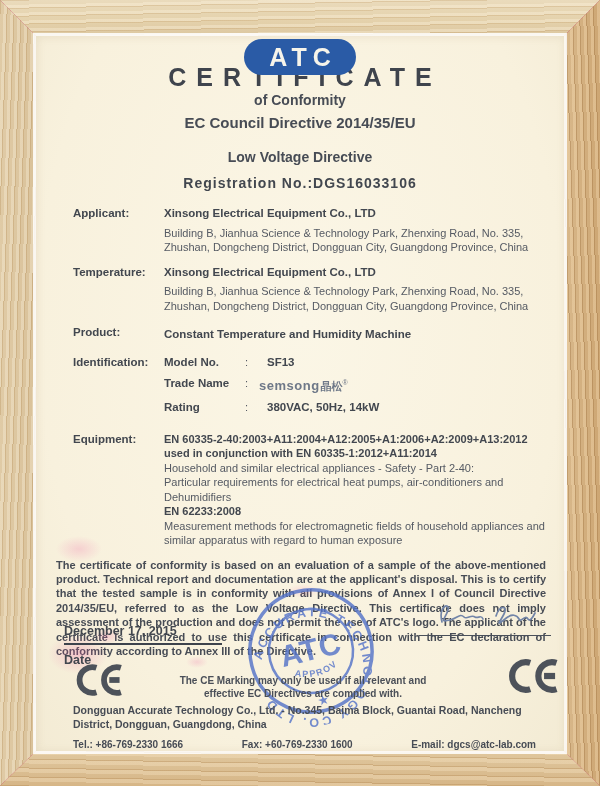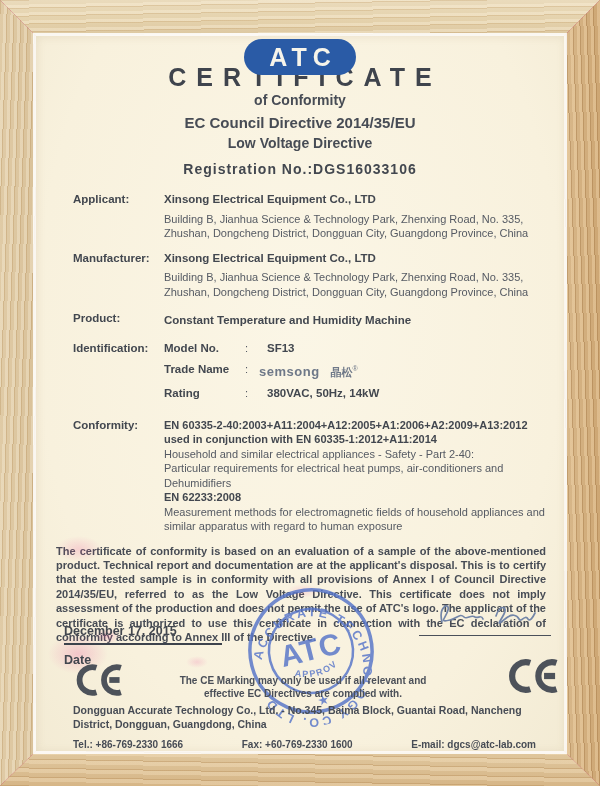--- a/index.html
+++ b/index.html
@@ -87,21 +87,21 @@
     position: relative; z-index: 1;
     margin-top: -12px;
     font-size: 25px;
     font-weight: bold;
     letter-spacing: 10px;
     text-indent: 10px;
     color: #3f444d;
   }
   .sub1 {  font-size: 14px; font-weight: bold; color: #474c55; }
   .sub2 { margin-top: 6px;  font-size: 15px; font-weight: bold; color: #474c55; }
-  .sub3 { margin-top: 4px;  font-size: 14px; font-weight: bold; color: #474c55; }
+  .sub3 { margin-top: 18px;  font-size: 14px; font-weight: bold; color: #474c55; }
   .registration { margin-top: 10px; font-size: 14px; font-weight: bold; letter-spacing: 1px; color: #42474f; }
 
   
   .rows { margin-top: 15px; }
   .row {
     display: grid;
     grid-template-columns: 91px 1fr;
     padding: 0 16px 0 37px;
     margin-bottom: 10px;
     font-size: 11px;
@@ -111,21 +111,21 @@
   .name-line { font-weight: bold; font-size: 11.5px; color: #42474f; margin-bottom: 5px; }
   .addr { color: #555a63; }
   .product-row { margin-top: 12px; margin-bottom: 13px; }
   .product-row .content { font-weight: bold; font-size: 11.5px; color: #42474f; padding-top: 2px; }
 
   .ident-row { display: grid; grid-template-columns: 81px 14px 1fr; margin-bottom: 7px; }
   .ident-sublabel { font-weight: bold; color: #42474f; font-size: 11.5px; }
   .ident-colon { color: #555a63; }
   .ident-value { font-weight: bold; color: #42474f; font-size: 11.5px; margin-left: 8px; }
   .brand { font-weight: bold; font-size: 13px; letter-spacing: .5px; color: #6e7888; }
-  .brand-cjk { font-weight: bold; font-size: 11px; color: #6e7888; margin-left: 11px; }
+  .brand-cjk { font-weight: bold; font-size: 11px; color: #6e7888; margin-left: 1px; }
   .brand-reg { font-size: 7px; vertical-align: super; color: #6e7888; }
 
   .std-bold { font-weight: bold; color: #42474f; }
   .std-reg { color: #555a63; }
 
   
   .para {
     margin: 6px 18px 0 20px;
     text-align: justify;
     font-weight: bold;
@@ -202,21 +202,21 @@
 
       <div class="row">
         <div class="label">Applicant:</div>
         <div class="content">
           <div class="name-line">Xinsong Electrical Equipment Co., LTD</div>
           <div class="addr">Building B, Jianhua Science &amp; Technology Park, Zhenxing Road, No. 335, Zhushan, Dongcheng District, Dongguan City, Guangdong Province, China</div>
         </div>
       </div>
 
       <div class="row">
-        <div class="label">Manufacturer:</div>
+        <div class="label">Temperature:</div>
         <div class="content">
           <div class="name-line">Xinsong Electrical Equipment Co., LTD</div>
           <div class="addr">Building B, Jianhua Science &amp; Technology Park, Zhenxing Road, No. 335, Zhushan, Dongcheng District, Dongguan City, Guangdong Province, China</div>
         </div>
       </div>
 
       <div class="row product-row">
         <div class="label">Product:</div>
         <div class="content">Constant Temperature and Humidity Machine</div>
       </div>
@@ -236,21 +236,21 @@
           </div>
           <div class="ident-row">
             <span class="ident-sublabel">Rating</span>
             <span class="ident-colon">:</span>
             <span class="ident-value">380VAC, 50Hz, 14kW</span>
           </div>
         </div>
       </div>
 
       <div class="row">
-        <div class="label">Conformity:</div>
+        <div class="label">Equipment:</div>
         <div class="content">
           <div class="std-bold">EN 60335-2-40:2003+A11:2004+A12:2005+A1:2006+A2:2009+A13:2012 used in conjunction with EN 60335-1:2012+A11:2014</div>
           <div class="std-reg">Household and similar electrical appliances - Safety - Part 2-40:</div>
           <div class="std-reg">Particular requirements for electrical heat pumps, air-conditioners and Dehumidifiers</div>
           <div class="std-bold">EN 62233:2008</div>
           <div class="std-reg">Measurement methods for electromagnetic fields of household appliances and similar apparatus with regard to human exposure</div>
         </div>
       </div>
     </div>
 

